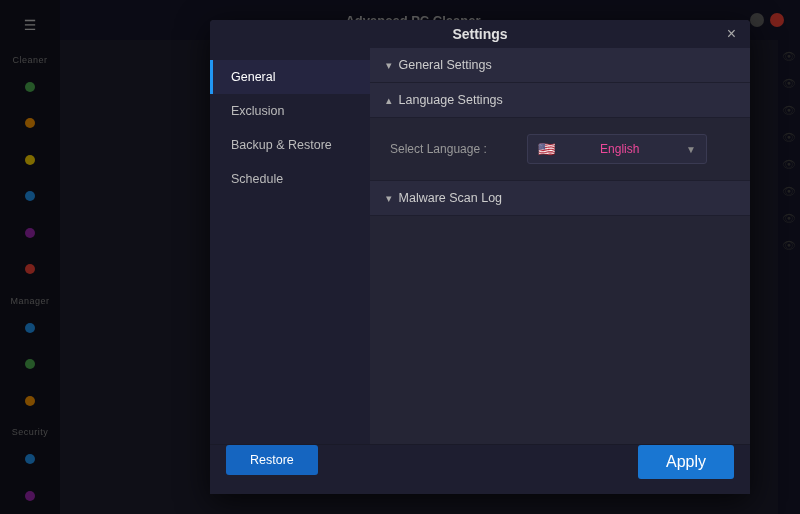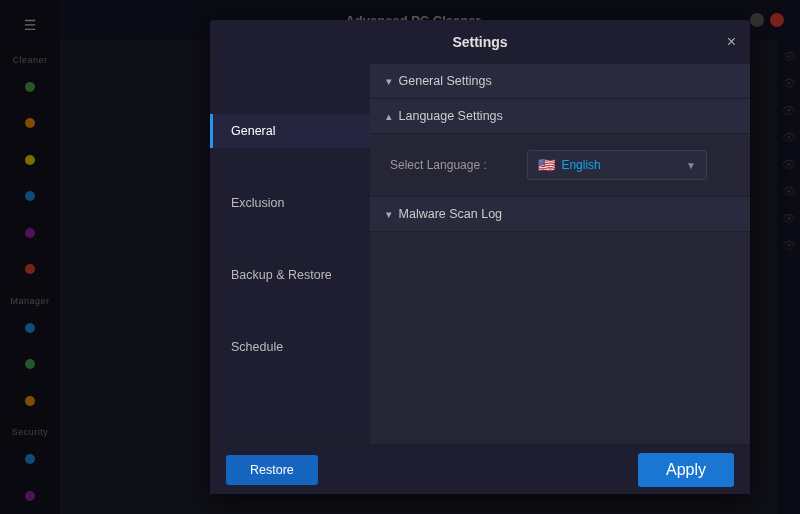--- a/index.html
+++ b/index.html
@@ -137,21 +137,21 @@
       height: 474px;
       background: #252535;
       border-radius: 4px;
       z-index: 20;
       display: flex;
       flex-direction: column;
       box-shadow: 0 8px 32px rgba(0,0,0,0.7);
     }
 
     .modal-header {
-      height: 44px;
+      height: 28px;
       background: #1e1e30;
       display: flex;
       align-items: center;
       justify-content: center;
       border-radius: 4px 4px 0 0;
       position: relative;
       flex-shrink: 0;
     }
 
     .modal-title {
@@ -186,21 +186,20 @@
       padding: 12px 0;
       flex-shrink: 0;
     }
 
     .modal-nav-item {
       padding: 10px 18px;
       color: #bbb;
       font-size: 12.5px;
       cursor: pointer;
       border-left: 3px solid transparent;
-      margin-top: 38px;
     }
 
     .modal-nav-item.active {
       color: #fff;
       background: #252540;
       border-left: 3px solid #2196f3;
       font-weight: 500;
     }
 
     .modal-content {
@@ -265,42 +264,43 @@
       cursor: pointer;
       position: relative;
     }
 
     .flag-emoji {
       font-size: 14px;
       margin-right: 6px;
     }
 
     .language-name {
-      color: #0ea5e9;
+      color: #ec4899;
       font-size: 12px;
       flex: 1;
+      text-align: center;
     }
 
     .select-arrow {
       color: #888;
       font-size: 10px;
       margin-left: 8px;
     }
 
     .section-spacer {
       flex: 1;
       min-height: 100px;
     }
 
     
     .modal-footer {
       height: 50px;
       background: #1e1e30;
       display: flex;
-      align-items: center;
+      align-items: flex-start;
       justify-content: space-between;
       padding: 0 16px;
       flex-shrink: 0;
       border-top: 1px solid #1a1a28;
     }
 
     .btn-restore {
       background: #1565c0;
       color: #fff;
       border: none;

